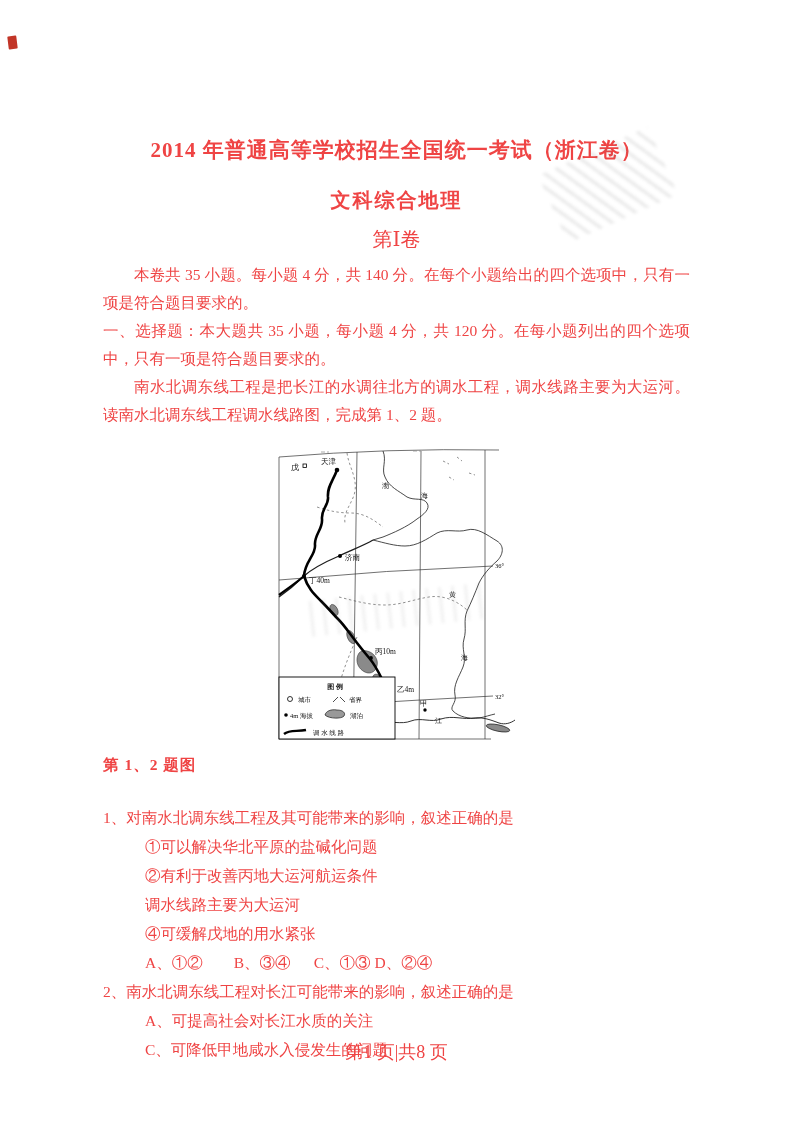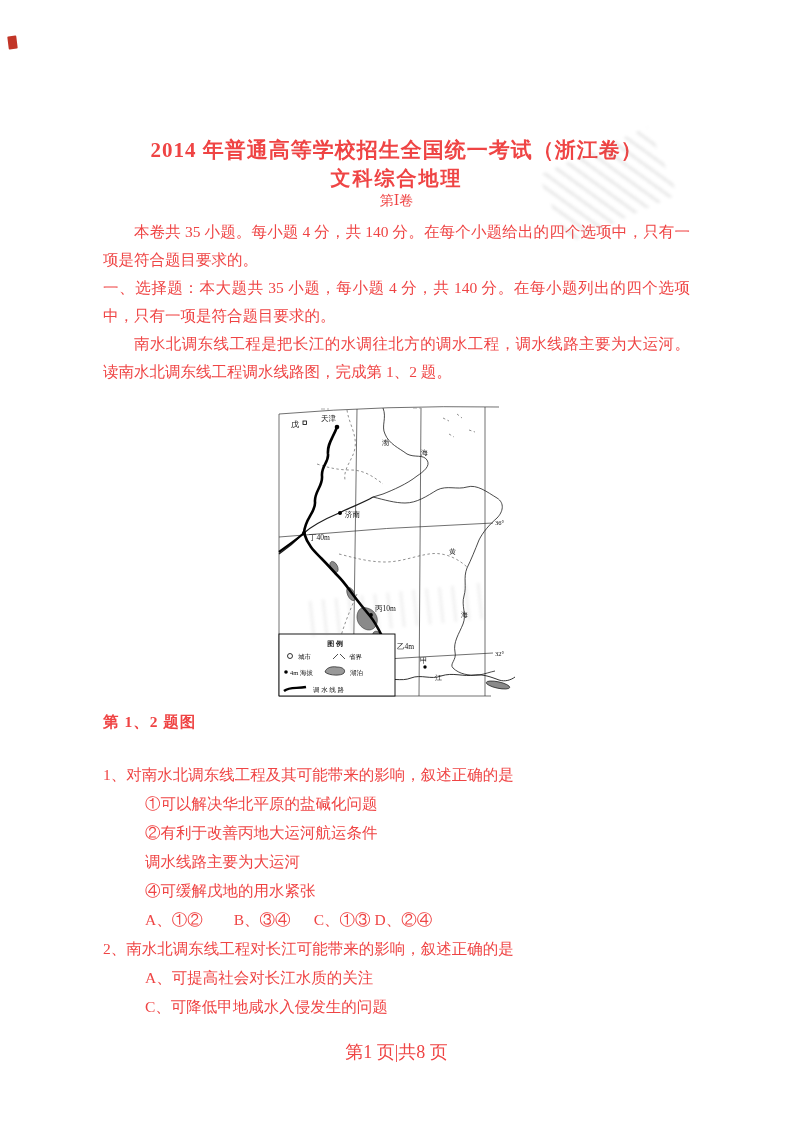--- a/index.html
+++ b/index.html
@@ -1,21 +1,21 @@
 <!DOCTYPE html>
 <html><head>
 <meta charset="utf-8">
 <style>
   html,body{margin:0;padding:0;background:#ffffff;}
   .page{position:relative;width:793px;height:1122px;background:#fff;overflow:hidden;
         font-family:"Liberation Serif","DejaVu Serif",serif;color:#ef4444;}
   .content{margin:0 103px;}
   .doc-title{padding-top:136px;font-size:21px;font-weight:bold;text-align:center;letter-spacing:1px;}
-  .doc-subtitle{margin-top:1px;font-size:20px;font-weight:bold;text-align:center;letter-spacing:2px;position:relative;z-index:2;}
-  .volume{margin-top:0;font-size:14px;text-align:center;}
+  .doc-subtitle{margin-top:23px;font-size:20px;font-weight:bold;text-align:center;letter-spacing:2px;position:relative;z-index:2;}
+  .volume{margin-top:12px;font-size:20px;text-align:center;}
   p.body{margin:0;font-size:15.5px;line-height:28px;text-align:justify;}
   p.indent{text-indent:2em;}
   p.first{margin-top:8px;}
   .map-wrap{width:240px;margin:18px auto 0;}
   .map-caption{margin-top:8px;font-size:15.5px;font-weight:bold;text-align:left;letter-spacing:1px;}
   .qblock{font-size:15.5px;line-height:29px;}
   .q1{margin-top:27px;}
   .q-stem{margin:0;}
   .q-item,.q-opt{margin:0;padding-left:42px;}
   .q-choices{margin:0;padding-left:42px;white-space:pre-wrap;}
@@ -38,21 +38,21 @@
   <div class="wm wm1"></div>
   <div class="wm wm2"></div>
 
   <div class="content">
 
     <div class="doc-title">2014 年普通高等学校招生全国统一考试（浙江卷）</div>
     <div class="doc-subtitle">文科综合地理</div>
     <div class="volume">第Ⅰ卷</div>
 
     <p class="body indent first">本卷共 35 小题。每小题 4 分，共 140 分。在每个小题给出的四个选项中，只有一项是符合题目要求的。</p>
-    <p class="body">一、选择题：本大题共 35 小题，每小题 4 分，共 140 分。在每小题列出的四个选项中，只有一项是符合题目要求的。</p>
+    <p class="body">一、选择题：本大题共 35 小题，每小题 4 分，共 120 分。在每小题列出的四个选项中，只有一项是符合题目要求的。</p>
     <p class="body indent">南水北调东线工程是把长江的水调往北方的调水工程，调水线路主要为大运河。读南水北调东线工程调水线路图，完成第 1、2 题。</p>
 
     <div class="map-wrap">
       <svg width="240" height="296" viewBox="0 0 240 296">
 
         <g stroke="#333" stroke-width="0.7" fill="none">
           <path d="M2,10 Q110,1 222,3"></path>
           <path d="M2,133 Q110,123 216,119"></path>
           <path d="M60,258 Q140,253 216,249"></path>
           <path d="M2,10 L2,292"></path>

